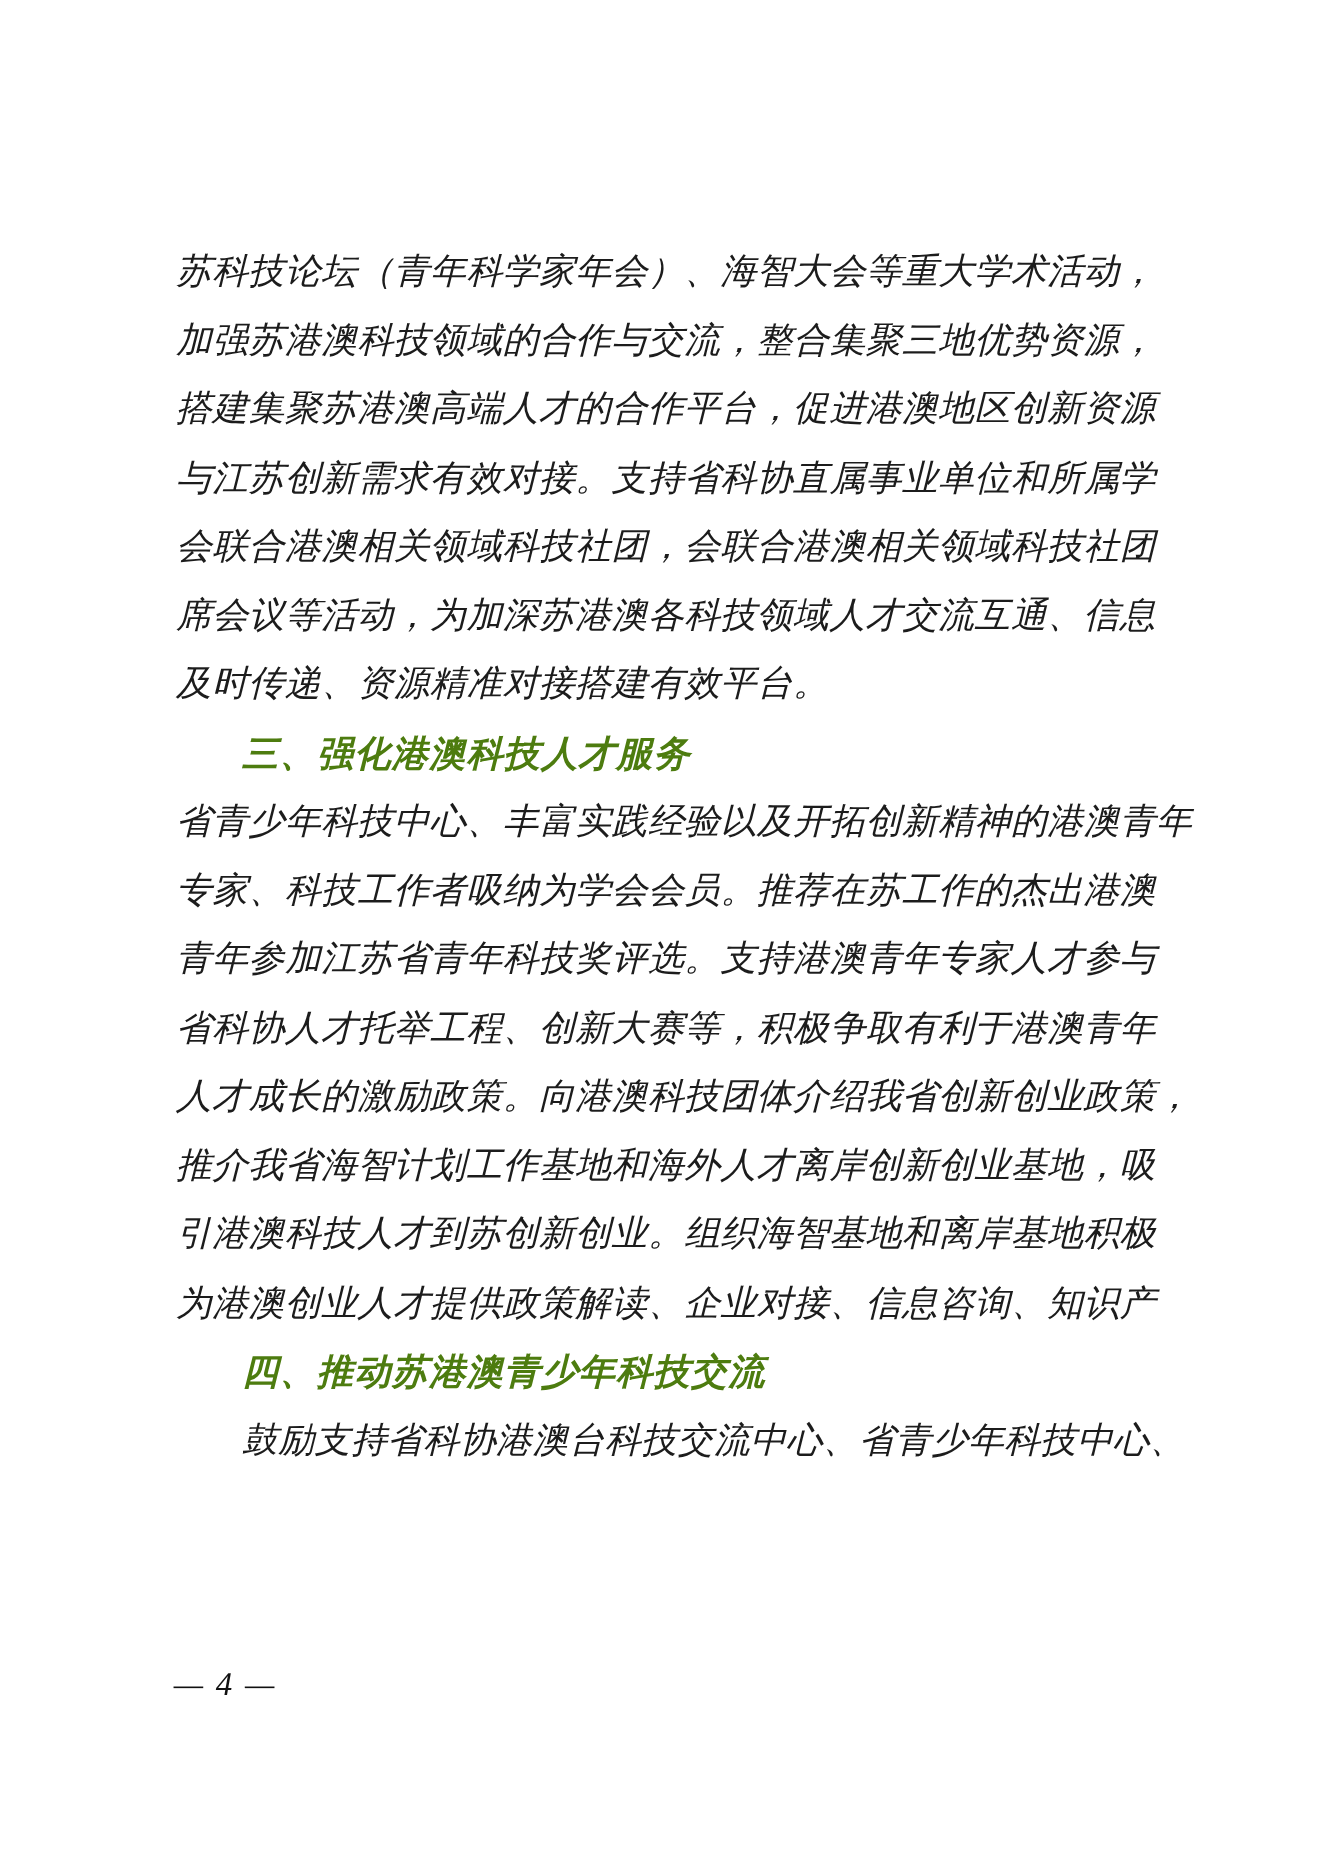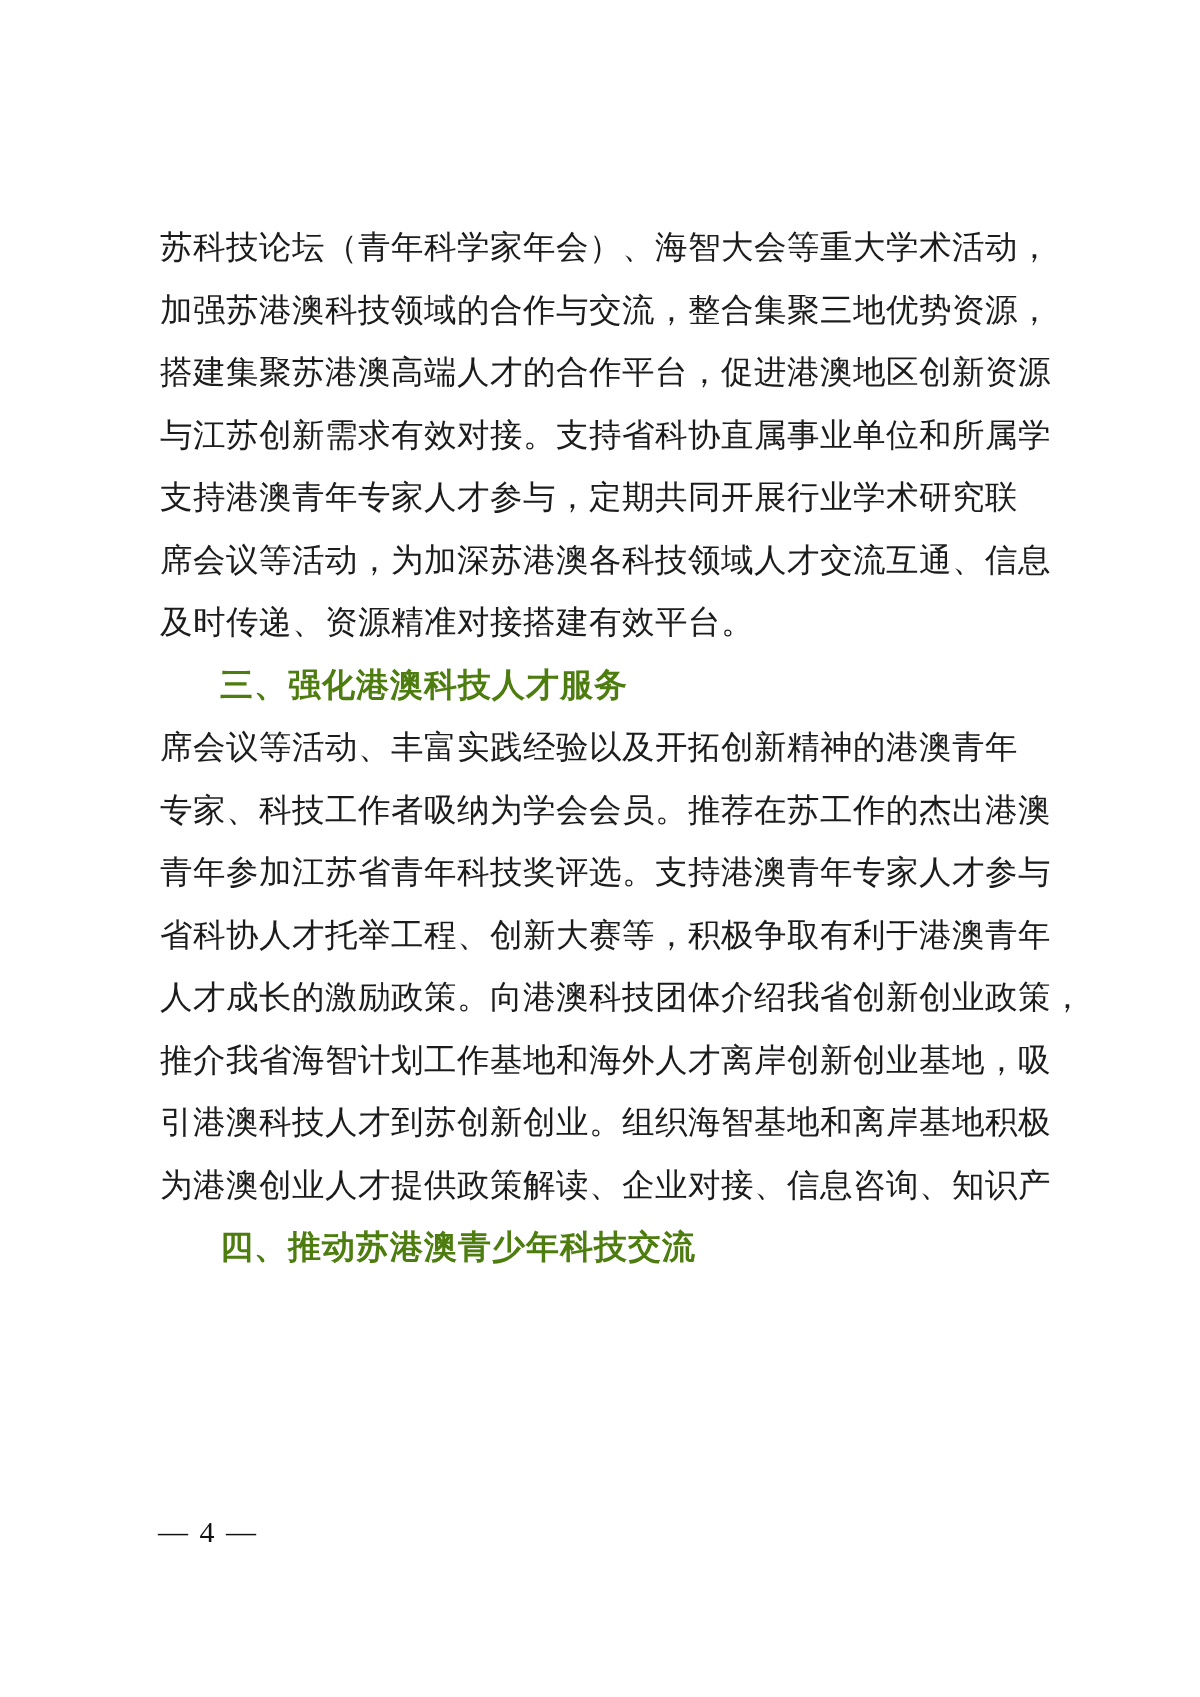--- a/index.html
+++ b/index.html
@@ -8,20 +8,21 @@
     background: #ffffff;
   }
   .page {
     position: relative;
     width: 1200px;
     height: 1697px;
     background: #ffffff;
     overflow: hidden;
     font-family: "Liberation Serif", "DejaVu Serif", serif;
     color: #1c1c1c;
+    font-style: italic;
   }
   .content {
     position: absolute;
     left: 160px;
     top: 216px;
     width: 884px;
   }
   .line {
     display: block;
     height: 62.5px;
@@ -61,37 +62,40 @@
 <body>
 
 <div class="page">
   <div class="content">
 
     <div>
       <span class="line">苏科技论坛（青年科学家年会）、海智大会等重大学术活动，</span>
       <span class="line">加强苏港澳科技领域的合作与交流，整合集聚三地优势资源，</span>
       <span class="line">搭建集聚苏港澳高端人才的合作平台，促进港澳地区创新资源</span>
       <span class="line">与江苏创新需求有效对接。支持省科协直属事业单位和所属学</span>
-      <span class="line">支持港澳青年专家人才参与，定期共同开展行业学术研究联</span>
+      <span class="line">会联合港澳相关领域科技社团，会联合港澳相关领域科技社团</span>
       <span class="line">席会议等活动，为加深苏港澳各科技领域人才交流互通、信息</span>
       <span class="line">及时传递、资源精准对接搭建有效平台。</span>
     </div>
 
     <div class="heading">三、强化港澳科技人才服务</div>
 
     <div>
-      <span class="line">席会议等活动、丰富实践经验以及开拓创新精神的港澳青年</span>
+      <span class="line">省青少年科技中心、丰富实践经验以及开拓创新精神的港澳青年</span>
       <span class="line">专家、科技工作者吸纳为学会会员。推荐在苏工作的杰出港澳</span>
       <span class="line">青年参加江苏省青年科技奖评选。支持港澳青年专家人才参与</span>
       <span class="line">省科协人才托举工程、创新大赛等，积极争取有利于港澳青年</span>
       <span class="line">人才成长的激励政策。向港澳科技团体介绍我省创新创业政策，</span>
       <span class="line">推介我省海智计划工作基地和海外人才离岸创新创业基地，吸</span>
       <span class="line">引港澳科技人才到苏创新创业。组织海智基地和离岸基地积极</span>
       <span class="line">为港澳创业人才提供政策解读、企业对接、信息咨询、知识产</span>
     </div>
 
     <div class="heading">四、推动苏港澳青少年科技交流</div>
 
+    <div>
+      <span class="line indent">鼓励支持省科协港澳台科技交流中心、省青少年科技中心、</span>
+    </div>
 
   </div>
 
   <div class="page-number">— 4 —</div>
 </div>
 
 </body></html>

